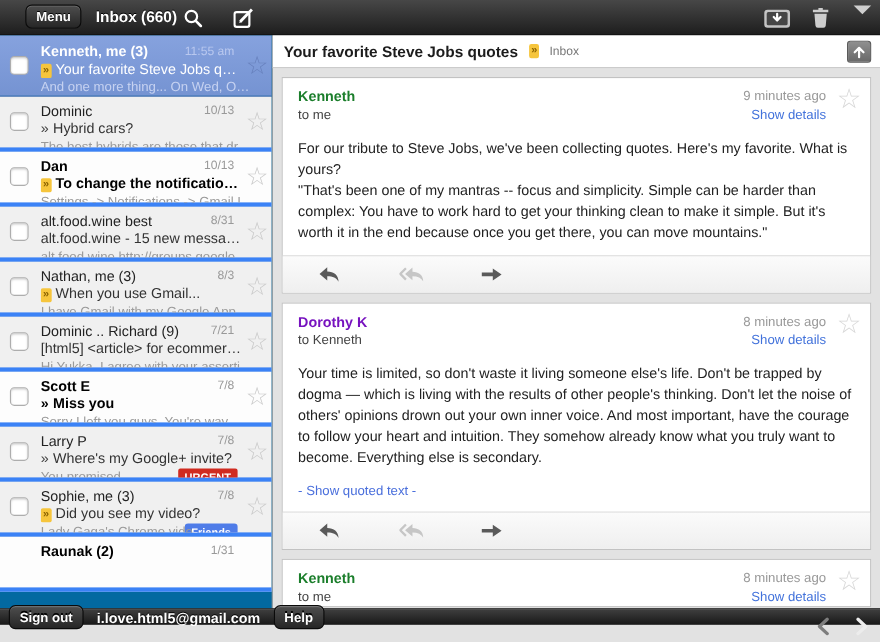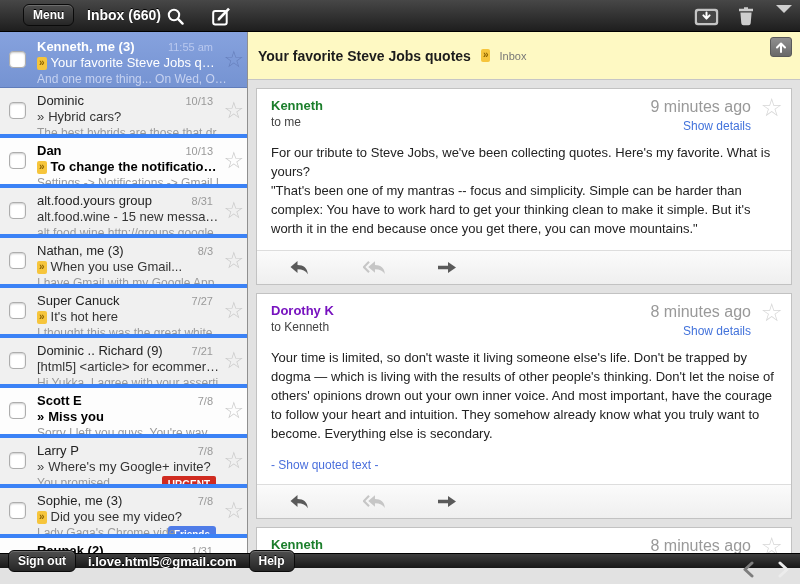--- a/index.html
+++ b/index.html
@@ -45,31 +45,31 @@
   .star::before { content:"\2606"; color:#c9c9c9; }
   .marker-important { display:inline-block; background:#f6c53c; border-radius:2px; font-size:10px; font-weight:bold; line-height:12px; padding:0 2px 1px 2px; margin-right:4px; vertical-align:1px; }
   .marker-important::before { content:"\00BB"; color:#8a6200; }
   .marker-plain { display:inline-block; margin-right:4px; }
   .marker-plain::before { content:"\00BB"; color:#444; }
   .list-badge { float:right; margin-right:23px; margin-top:1px; font-size:10px; font-weight:bold; color:#fff; padding:1px 6px 2px; border-radius:3px; }
   .badge-urgent { background:#d02b20; border-radius:2px; }
   .badge-friends { background:#4f7ce8; }
 
   
-  .conv-header { position:relative; height:48px; background:#fef9c3; border-bottom:1px solid #c6c6c6; display:flex; align-items:center; padding:1px 10px; }
+  .conv-header { position:relative; height:30px; background:#ffffff; border-bottom:1px solid #c6c6c6; display:flex; align-items:center; padding:1px 10px; }
   .conv-title { font-size:14px; font-weight:bold; color:#1c1c1c; margin-right:10px; }
   .conv-label-text { font-size:11px; color:#777; margin-left:5px; }
   .up-btn { position:absolute; right:8px; top:5px; width:22px; height:20px; border-radius:3px; background:linear-gradient(#8f8f8f,#696969); border:1px solid #5a5a5a; display:flex; align-items:center; justify-content:center; cursor:pointer; }
   .conv-scroll { flex:1; overflow:hidden; padding:8px; }
   .card { background:#fff; border:1px solid #c2c2c2; margin-bottom:8px; }
   .card-header { position:relative; padding:9px 40px 2px 14px; }
   .sender { font-size:13px; font-weight:bold; }
   .recipient { font-size:12px; color:#444; margin-top:2px; }
   .meta { position:absolute; right:40px; top:9px; text-align:right; }
-  .meta-time { font-size:16px; color:#999; }
+  .meta-time { font-size:12px; color:#999; }
   .meta-details { font-size:12px; color:#4272db; margin-top:3px; cursor:pointer; }
   .card-star { position:absolute; right:8px; top:4px; font-size:25px; cursor:pointer; }
   .card-star::before { content:"\2606"; color:#d7d7d7; }
   .card-body { padding:12px 14px 12px 14px; font-size:13px; line-height:19px; color:#222; }
   .card-body p { }
   .card-body p:last-child { margin-bottom:0; }
   .quoted { display:inline-block; font-size:12px; color:#4a6fdc; margin:2px 14px 12px; cursor:pointer; }
   .action-bar { height:34px; border-top:1px solid #ddd; background:linear-gradient(#fbfbfb,#efefef); display:flex; align-items:center; padding-left:32px; }
   .action { width:22px; margin-right:52px; cursor:pointer; display:flex; align-items:center; }
 
@@ -153,49 +153,39 @@
             <span class="date">10/13</span>
           </div>
         <div class="line2"><span class="marker-important"></span><span class="subject">To change the notificatio…</span></div>
         <div class="line3"><span class="preview">Settings -&gt; Notifications -&gt; Gmail I…</span></div>
         <span class="star"></span>
       </div>
 
       <div class="row">
         <span class="checkbox"></span>
         <div class="line1">
-            <span class="name">alt.food.yours group</span>
+            <span class="name">alt.food.wine best</span>
             <span class="date">8/31</span>
           </div>
         <div class="line2"><span class="subject">alt.food.wine - 15 new messa…</span></div>
         <div class="line3"><span class="preview">alt.food.wine http://groups.google.…</span></div>
         <span class="star"></span>
       </div>
 
       <div class="row">
         <span class="checkbox"></span>
         <div class="line1">
             <span class="name">Nathan, me (3)</span>
             <span class="date">8/3</span>
           </div>
         <div class="line2"><span class="marker-important"></span><span class="subject">When you use Gmail...</span></div>
         <div class="line3"><span class="preview">I have Gmail with my Google App…</span></div>
         <span class="star"></span>
       </div>
 
-      <div class="row">
-        <span class="checkbox"></span>
-        <div class="line1">
-            <span class="name">Super Canuck</span>
-            <span class="date">7/27</span>
-          </div>
-        <div class="line2"><span class="marker-important"></span><span class="subject">It's hot here</span></div>
-        <div class="line3"><span class="preview">I thought this was the great white …</span></div>
-        <span class="star"></span>
-      </div>
 
       <div class="row">
         <span class="checkbox"></span>
         <div class="line1">
             <span class="name">Dominic .. Richard (9)</span>
             <span class="date">7/21</span>
           </div>
         <div class="line2"><span class="subject">[html5] &lt;article&gt; for ecommer…</span></div>
         <div class="line3"><span class="preview">Hi Yukka, I agree with your asserti…</span></div>
         <span class="star"></span>

